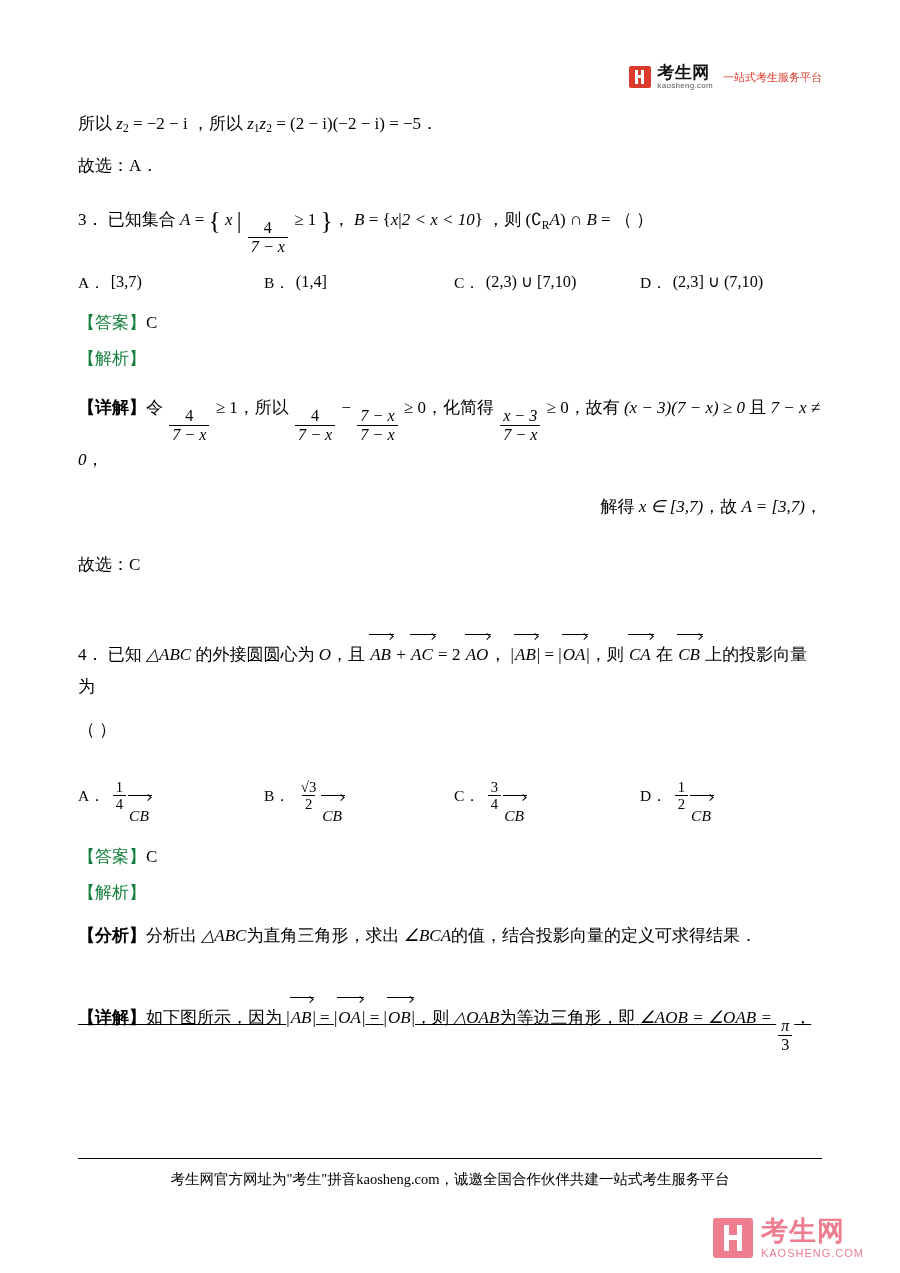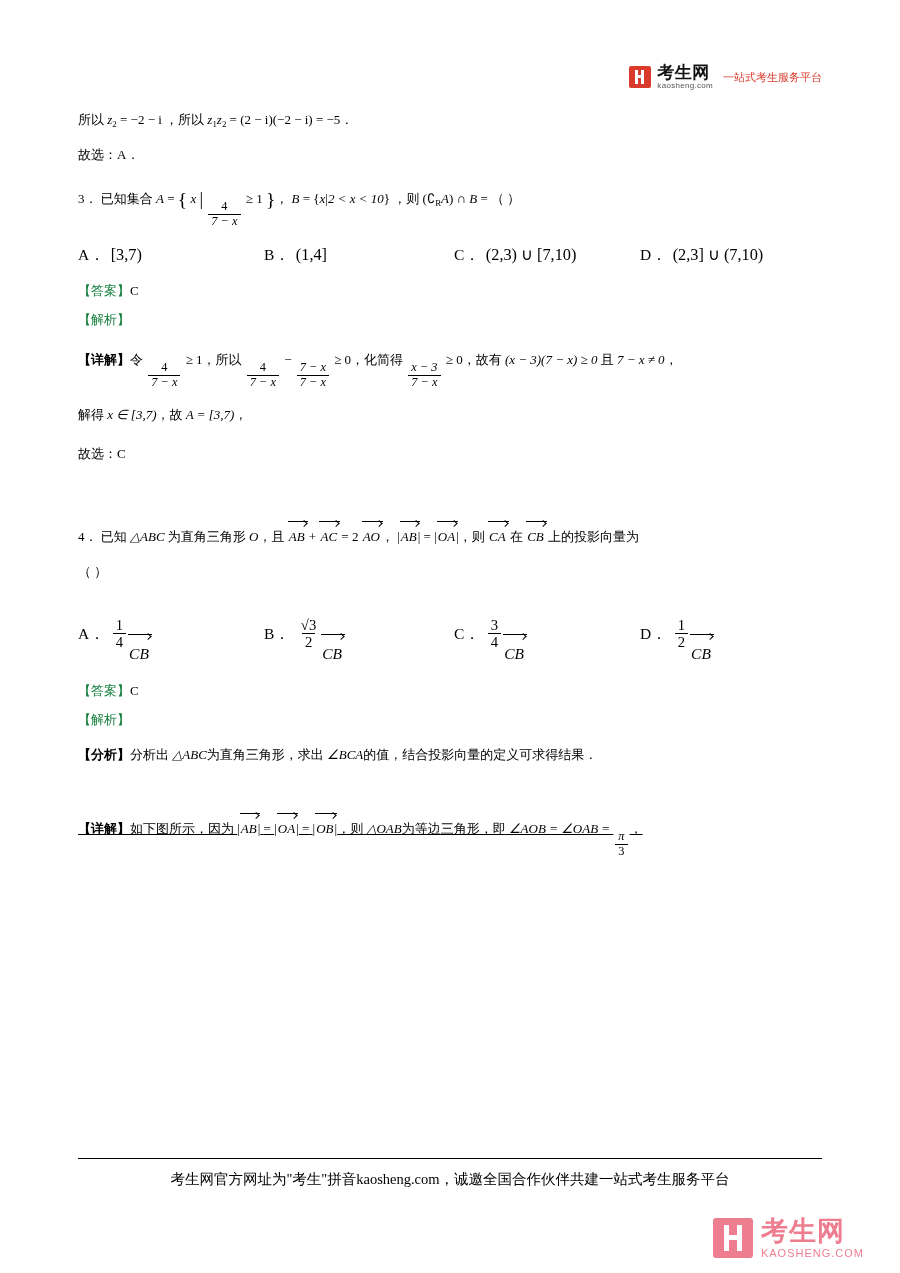--- a/index.html
+++ b/index.html
@@ -83,21 +83,21 @@
   }
 
   
   .content {
     position: absolute;
     left: 78px;
     top: 108px;
     width: 744px;
   }
   .line {
-    font-size: 13px;
+    font-size: 17px;
     line-height: 1.9;
     margin-bottom: 10px;
     white-space: normal;
   }
   .tight { margin-bottom: 4px; }
   .blue { color: #15803d; }
   .bold-label { font-weight: bold; }
 
   
   .mi { font-family: "Liberation Serif", serif; font-style: italic; }
@@ -321,35 +321,35 @@
       <span class="frac">
         <span class="num mi">x − 3</span>
         <span class="den mi">7 − x</span>
       </span>
       <span class="mn">≥ 0</span><span>，故有</span>
       <span class="mi">(x − 3)(7 − x) ≥ 0</span>
       <span>且</span>
       <span class="mi">7 − x ≠ 0</span><span>，</span>
     </div>
 
-    <div class="line" style="margin-top:14px;">
+    <div class="line" style="margin-top:14px;text-align:right;">
       <span>解得</span>
       <span class="mi">x ∈ [3,7)</span><span>，故</span>
       <span class="mi">A = [3,7)</span><span>，</span>
     </div>
 
 
 
-    <div class="line" style="margin-top:14px;">故选：C</div>
+    <div class="line" style="margin-top:26px;">故选：C</div>
 
     <div class="line" style="margin-top:18px;">
       <span>4．</span>
       <span>已知</span>
       <span class="mi">△ABC</span>
-      <span>为直角三角形</span>
+      <span>的外接圆圆心为</span>
       <span class="mi">O</span><span>，且</span>
       <span class="vec">AB</span>
       <span class="mn">+</span>
       <span class="vec">AC</span>
       <span class="mn">= 2</span>
       <span class="vec">AO</span><span>，</span>
       <span class="absbar">|<span class="vec">AB</span>|</span>
       <span class="mn">=</span>
       <span class="absbar">|<span class="vec">OA</span>|</span><span>，则</span>
       <span class="vec">CA</span>

